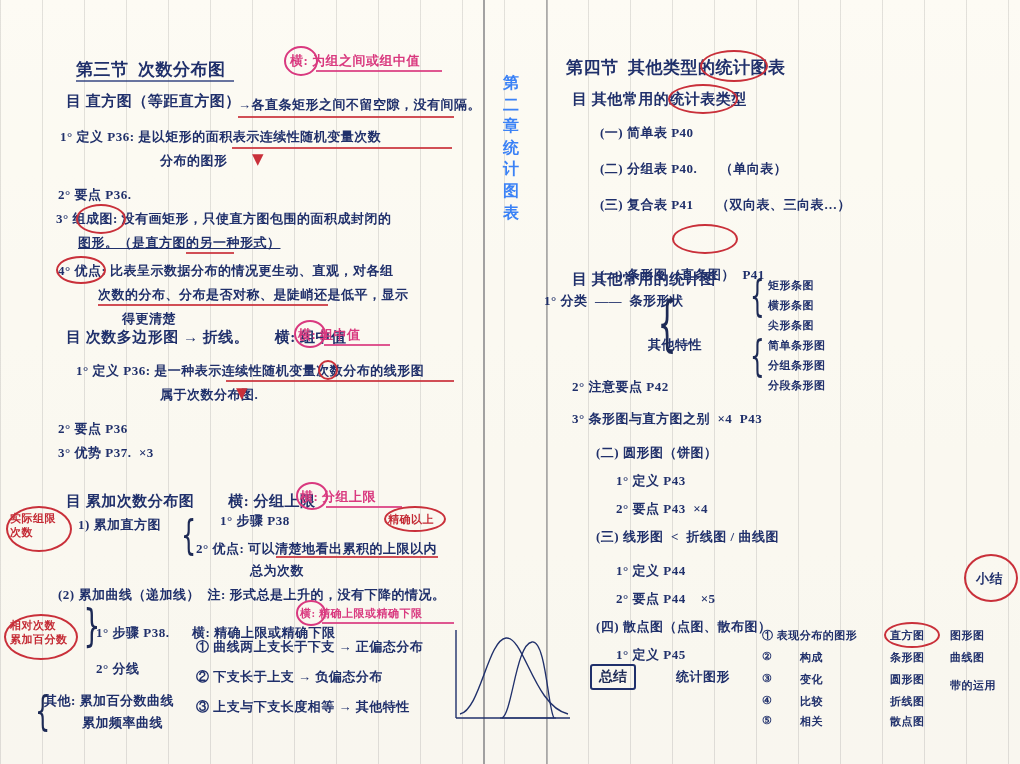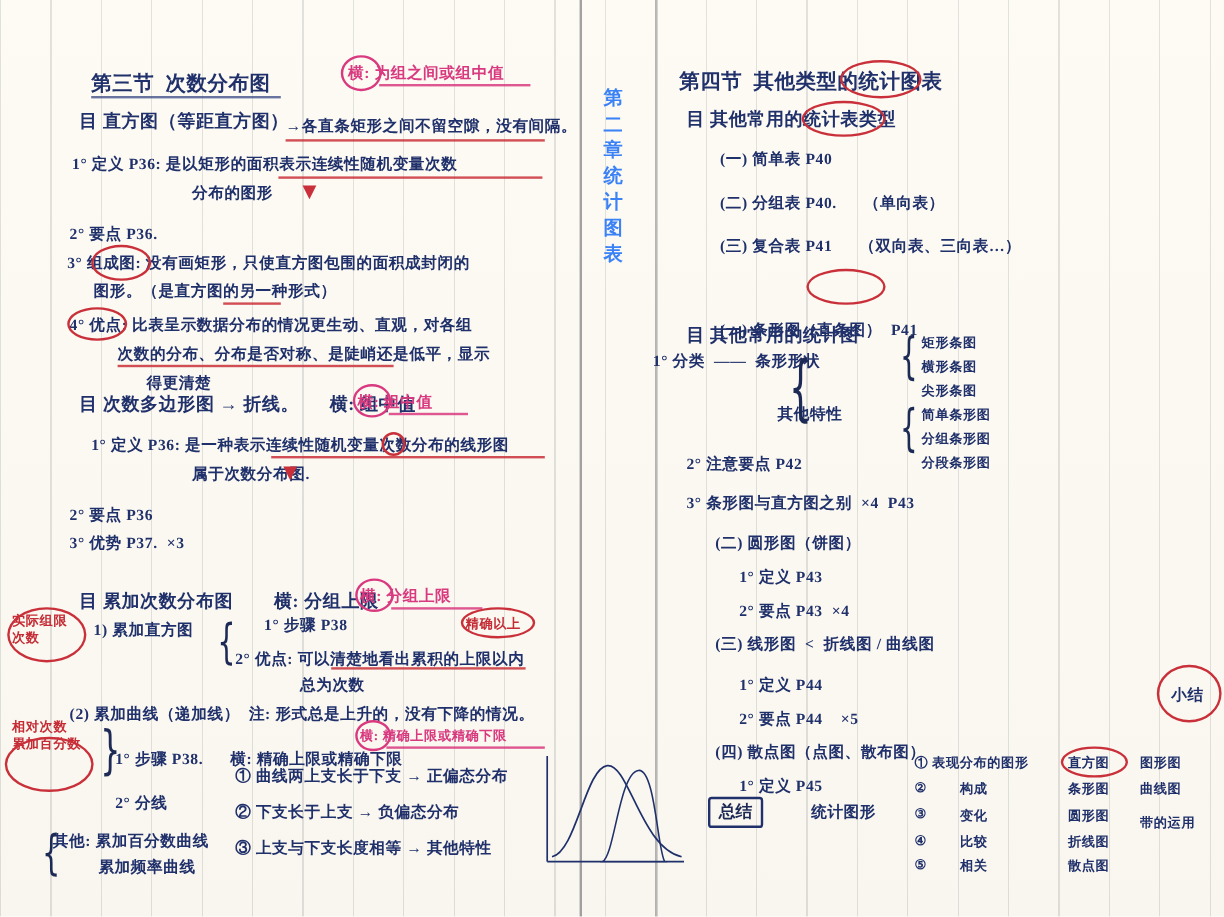--- a/index.html
+++ b/index.html
@@ -148,21 +148,21 @@
 
   <div class="hw blue mid" style="left:60px; top:128px;">1° 定义 P36: 是以矩形的面积表示连续性随机变量次数</div>
   <div class="hw blue mid" style="left:160px; top:152px;">分布的图形</div>
   <div class="uline" style="left:232px; top:147px; width:220px;"></div>
   <div class="arrow" style="left:252px; top:150px;">▼</div>
 
   <div class="hw blue mid" style="left:58px; top:186px;">2° 要点 P36.</div>
 
   <div class="hw blue mid" style="left:56px; top:210px;">3° 组成图: 没有画矩形，只使直方图包围的面积成封闭的</div>
   <div class="circ" style="left:76px; top:204px; width:46px; height:26px;"></div>
-  <div class="hw blue mid" style="left:78px; top:234px;">图形。（是直方图的另一种形式）</div>
+  <div class="hw blue mid" style="left:78px; top:234px;text-decoration:underline;">图形。（是直方图的另一种形式）</div>
   <div class="uline" style="left:186px; top:252px; width:48px;"></div>
 
   <div class="hw blue mid" style="left:58px; top:262px;">4° 优点: 比表呈示数据分布的情况更生动、直观，对各组</div>
   <div class="circ" style="left:56px; top:256px; width:46px; height:24px;"></div>
   <div class="hw blue mid" style="left:98px; top:286px;">次数的分布、分布是否对称、是陡峭还是低平，显示</div>
   <div class="hw blue mid" style="left:122px; top:310px;">得更清楚</div>
   <div class="uline" style="left:98px; top:304px; width:230px;"></div>
 
   <div class="hw blue big" style="left:66px; top:328px;">目 次数多边形图 → 折线。      横: 组中值</div>
   <div class="hw pink mid" style="left:298px; top:326px;">横: 组中值</div>
@@ -195,21 +195,21 @@
 次数</div>
   <div class="circ" style="left:6px; top:506px; width:62px; height:42px;"></div>
 
   <div class="hw blue mid" style="left:58px; top:586px;">(2) 累加曲线（递加线）  注: 形式总是上升的，没有下降的情况。</div>
   <div class="hw blue mid" style="left:96px; top:624px;">1° 步骤 P38.      横: 精确上限或精确下限</div>
   <div class="hw pink small" style="left:300px; top:606px;">横: 精确上限或精确下限</div>
   <div class="circ" style="left:296px; top:600px; width:26px; height:22px; border-color:#d9397f;"></div>
   <div class="uline pink" style="left:322px; top:622px; width:132px;"></div>
   <div class="hw blue mid" style="left:96px; top:660px;">2° 分线</div>
 
-  <div class="hw red small" style="left:10px; top:600px; line-height:1.25;">相对次数
+  <div class="hw red small" style="left:10px; top:620px; line-height:1.25;font-family:Liberation Mono, monospace;">相对次数
 累加百分数</div>
   <div class="circ" style="left:4px; top:614px; width:70px; height:42px;"></div>
 
   <div class="hw blue mid" style="left:44px; top:692px;">其他: 累加百分数曲线</div>
   <div class="hw blue mid" style="left:82px; top:714px;">累加频率曲线</div>
 
   <div class="brace" style="left:78px; top:600px; font-size:44px; transform:scaleX(.6);">}</div>
   <div class="brace" style="left:30px; top:688px; font-size:40px; transform:scaleX(.6);">{</div>
   <div class="brace" style="left:176px; top:512px; font-size:40px; transform:scaleX(.6);">{</div>
 

